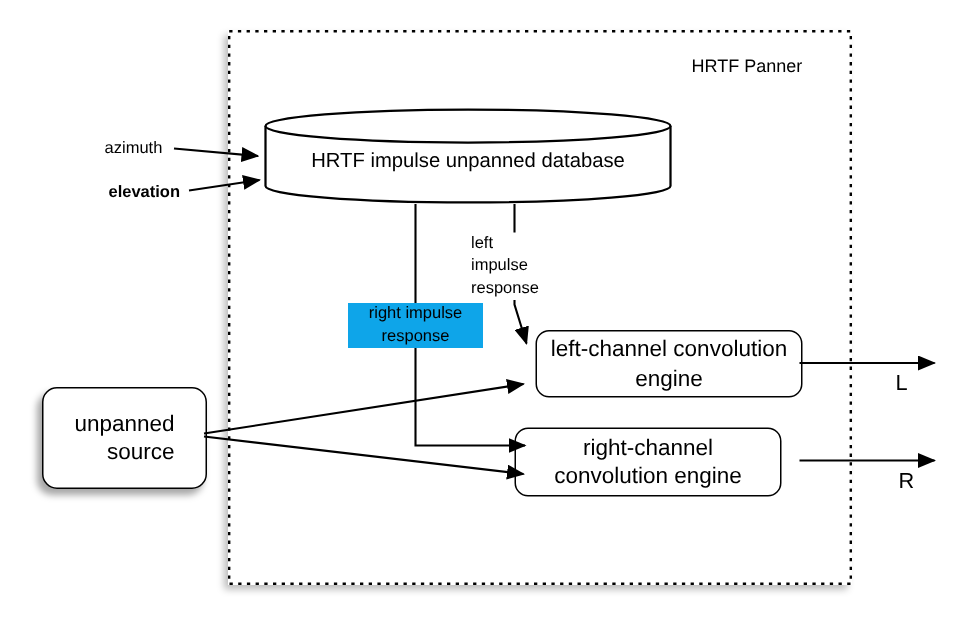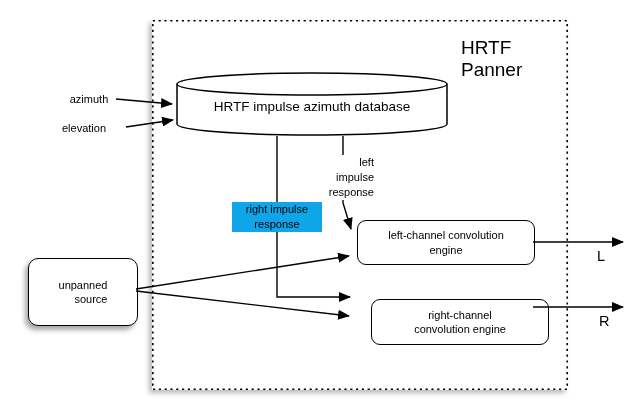--- a/index.html
+++ b/index.html
@@ -5,59 +5,59 @@
   html,body{margin:0;padding:0;background:#ffffff;}
   .canvas{
     position:relative;width:644px;height:419px;background:#ffffff;
     font-family:"Liberation Sans",sans-serif;color:#000;overflow:hidden;
   }
   .abs{position:absolute;}
   .frame{
     left:152px;top:20px;width:416px;height:370px;background:#ffffff;
     box-shadow:-3px 3px 5px rgba(0,0,0,0.28);z-index:1;
   }
-  .title{left:461px;top:37px;width:100px;font-size:19px;text-align:left;z-index:4;}
+  .title{left:461px;top:37px;width:100px;font-size:12px;text-align:left;z-index:4;}
   .cyl{left:170px;top:65px;z-index:2;}
   .db-label{left:177px;top:99px;width:270px;text-align:center;font-size:13.5px;z-index:4;}
   .node{
     border:1.5px solid #000;background:#ffffff;border-radius:9px;
     display:flex;align-items:center;justify-content:center;text-align:center;
-    font-size:11px;line-height:1.3;white-space:pre-line;z-index:2;
+    font-size:15px;line-height:1.3;white-space:pre-line;z-index:2;
   }
   .left-engine{left:357px;top:220px;width:176px;height:43px;}
-  .right-engine{left:371px;top:285px;width:176px;height:44px;margin-top:14px;}
+  .right-engine{left:343px;top:285px;width:176px;height:44px;}
   .source{
     left:28px;top:258px;width:108px;height:66px;border-radius:10px;
     box-shadow:-3px 4px 5px rgba(0,0,0,0.35);
     text-align:right;
   }
   .small-label{font-size:11px;line-height:1.35;white-space:pre-line;z-index:4;}
   .azimuth{left:64px;top:92px;width:50px;text-align:center;}
-  .elevation{left:62px;top:121px;width:58px;text-align:left;}
-  .left-impulse{left:314px;top:155px;width:60px;text-align:right;background:#ffffff;}
+  .elevation{left:62px;top:121px;width:58px;text-align:right;font-weight:bold;}
+  .left-impulse{left:314px;top:155px;width:60px;text-align:left;background:#ffffff;}
   .right-impulse{left:232px;top:202px;width:90px;text-align:center;background:#0ea5e9;}
   .io-label{font-size:14.5px;z-index:4;}
   .out-l{left:597px;top:248px;}
   .out-r{left:599px;top:313px;}
   .overlay{left:0;top:0;z-index:3;pointer-events:none;}
 </style>
 </head>
 <body>
 
 <div class="canvas">
 
   <div class="abs frame"></div>
 
   <div class="abs title">HRTF Panner</div>
 
   <svg class="abs cyl" width="285" height="80" viewBox="0 0 285 80">
     <path d="M7,19 L7,59 A135,11 0 0 0 277,59 L277,19" fill="#ffffff" stroke="#000000" stroke-width="1.5"></path>
     <ellipse cx="142" cy="19" rx="135" ry="11" fill="#ffffff" stroke="#000000" stroke-width="1.5"></ellipse>
   </svg>
-  <div class="abs db-label">HRTF impulse azimuth database</div>
+  <div class="abs db-label">HRTF impulse unpanned database</div>
 
   <svg class="abs overlay" width="644" height="419" viewBox="0 0 644 419">
     <defs>
       <marker id="ah" markerUnits="userSpaceOnUse" markerWidth="12" markerHeight="10" refX="11" refY="5" orient="auto">
         <path d="M0,0 L12,5 L0,10 Z" fill="#000000"></path>
       </marker>
     </defs>
     <rect x="152.8" y="20.8" width="414.4" height="368.4" fill="none" stroke="#000000" stroke-width="1.6" stroke-dasharray="2.2 3.6"></rect>
     <path d="M116,99 L172,104" stroke="#000000" stroke-width="1.4" fill="none" marker-end="url(#ah)"></path>
     <path d="M126,127 L173,120" stroke="#000000" stroke-width="1.4" fill="none" marker-end="url(#ah)"></path>

